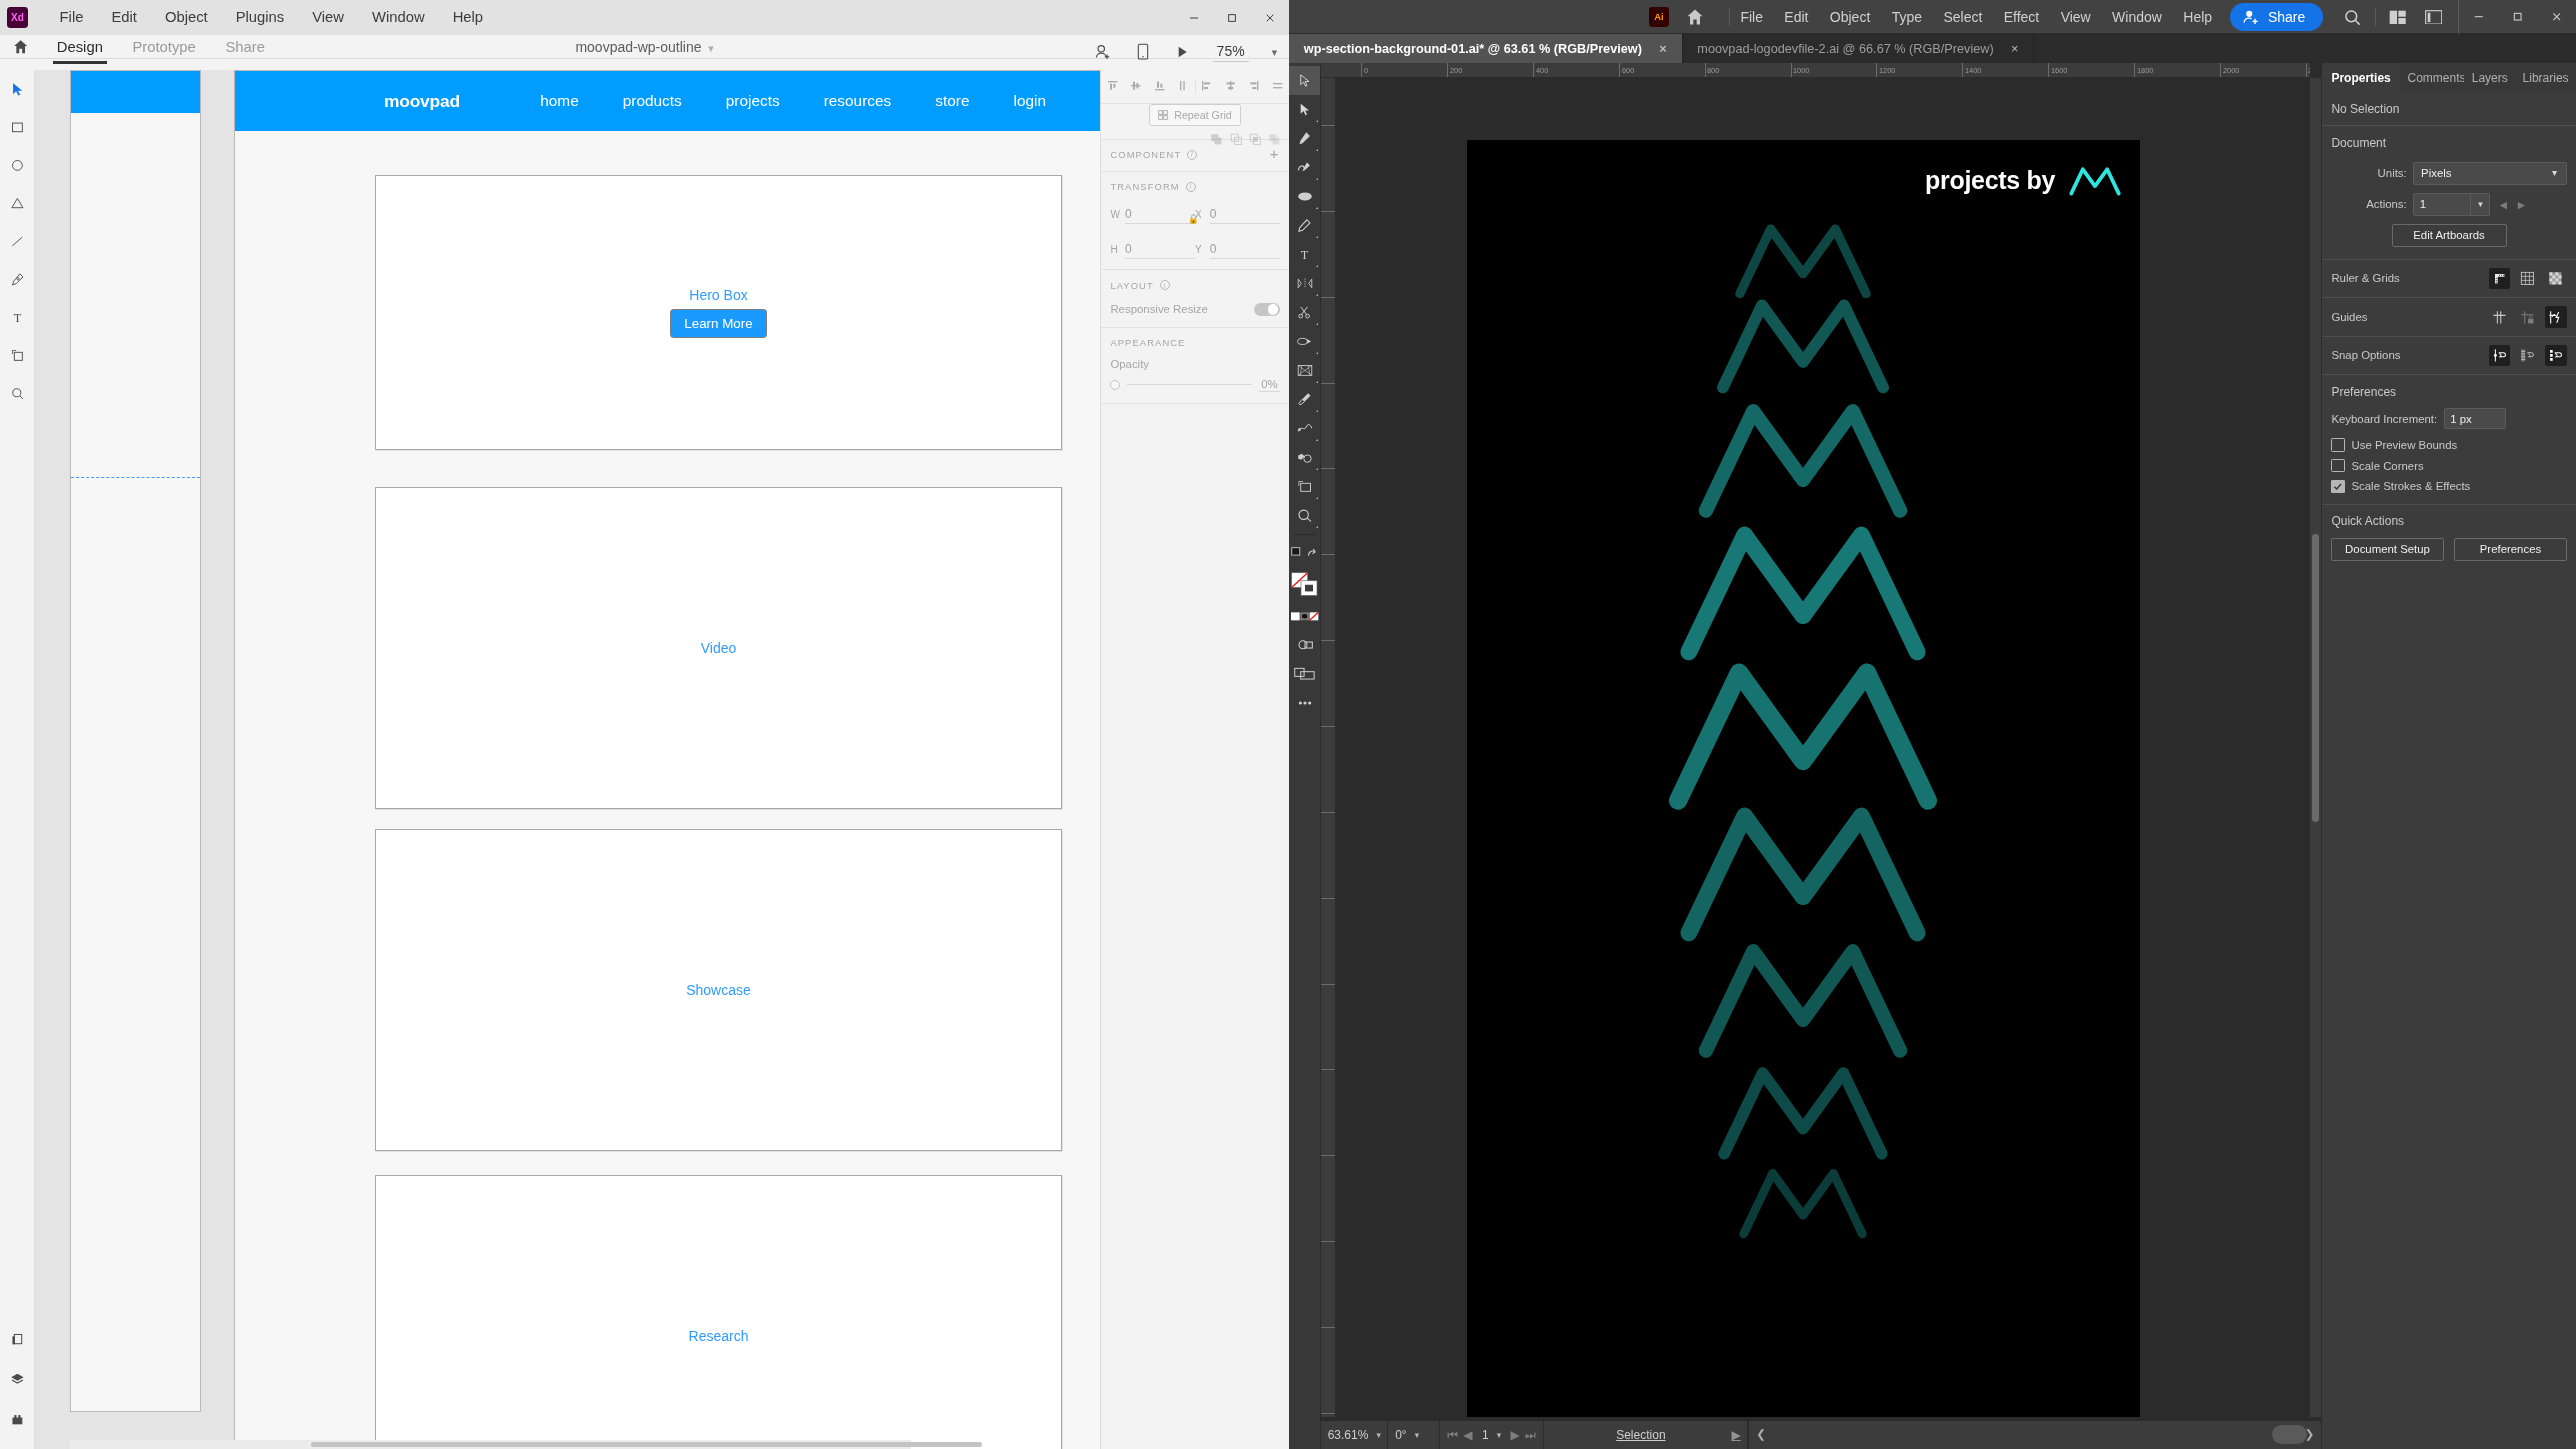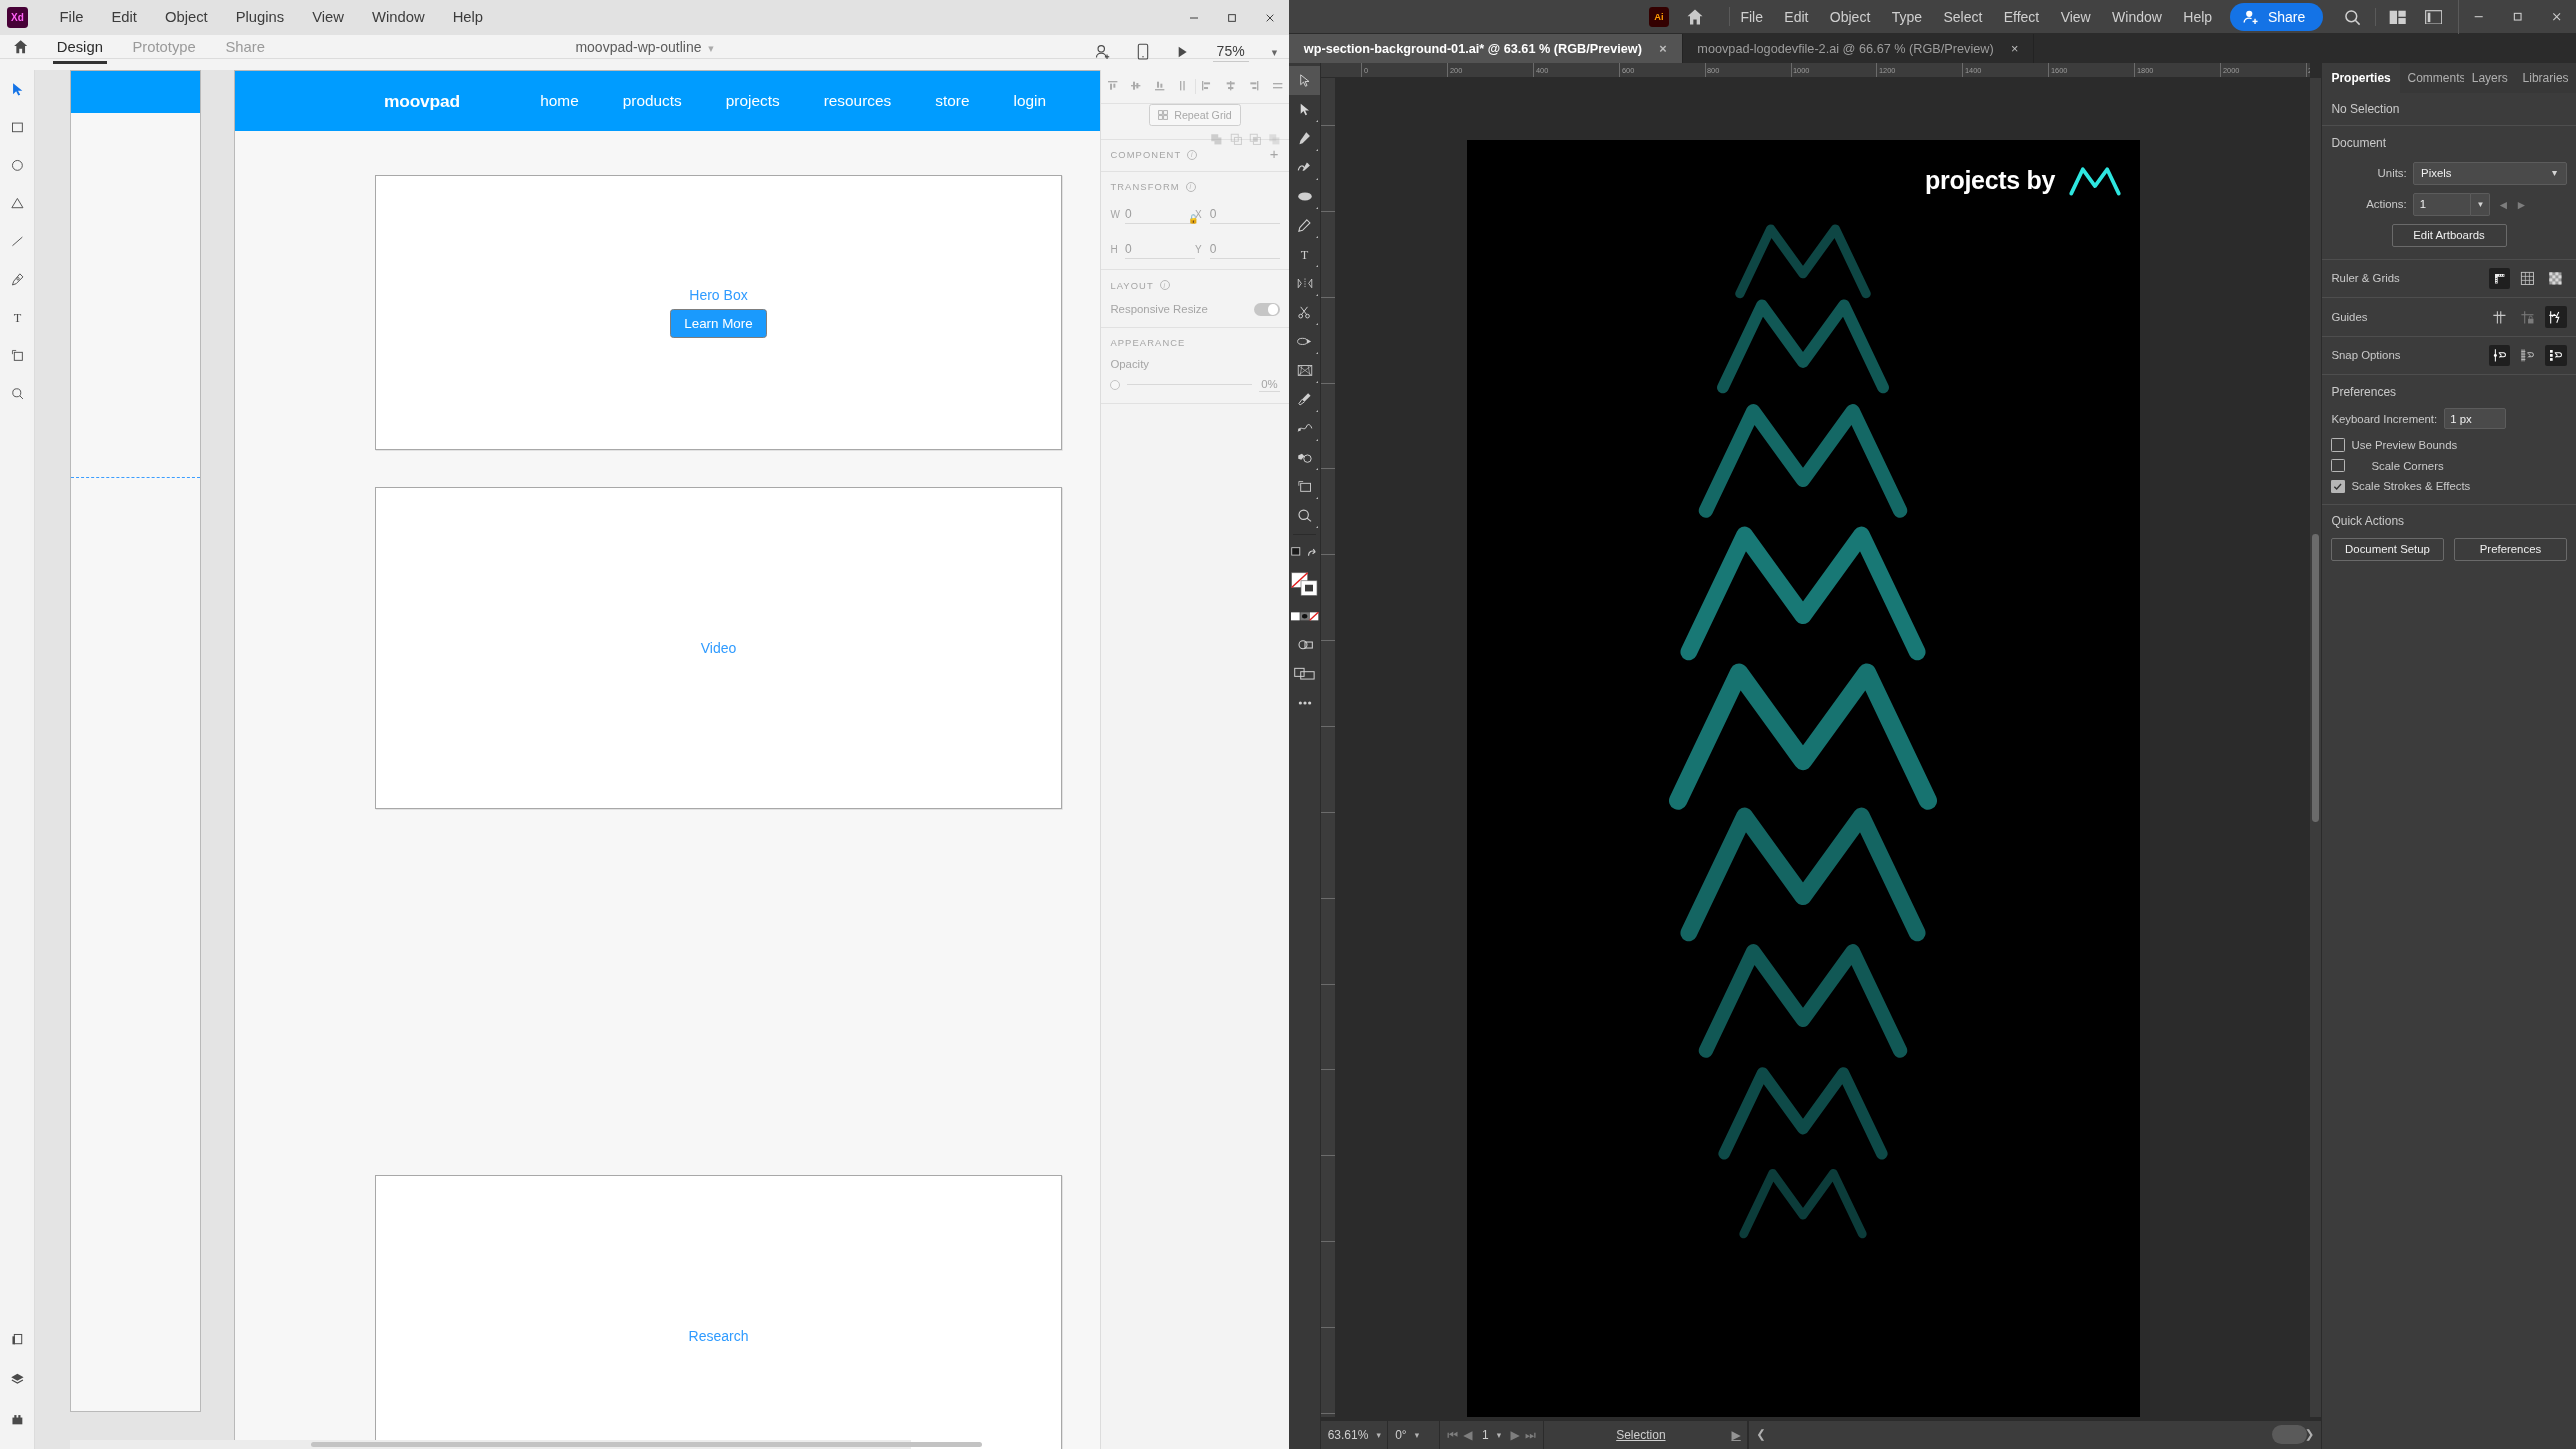--- a/index.html
+++ b/index.html
@@ -316,20 +316,23 @@
 
           <div class="wire-box" style="top:104px;height:275px;">
             <div class="wire-label">Hero Box</div>
             <div class="wire-btn">Learn More</div>
           </div>
 
           <div class="wire-box" style="top:416px;height:322px;">
             <div class="wire-label">Video</div>
           </div>
 
+          <div class="wire-box" style="top:758px;height:322px;">
+            <div class="wire-label">Showcase</div>
+          </div>
 
           <div class="wire-box" style="top:1104px;height:322px;">
             <div class="wire-label">Research</div>
           </div>
         </div>
 
         <div class="xd-hscroll">
             <i></i>
           </div>
       </div>
@@ -969,21 +972,21 @@
             <div style="margin-left:6.7px;width:62px;height:21.5px;background:#4a4a4a;border:0.7px solid #5c5c5c;border-radius:2px;display:flex;align-items:center;padding:0 5.4px;">
               <span style="font-size:11.4px;color:#f0f0f0;">1 px</span>
             </div>
           </div>
           <div style="display:flex;align-items:center;margin-top:8.7px;gap:6.7px;">
             <span style="width:13.4px;height:13.4px;border:0.7px solid #b6b6b6;background:#3c3c3c;border-radius:1.3px;"></span>
             <span style="font-size:11.4px;color:#cacaca;">Use Preview Bounds</span>
           </div>
           <div style="display:flex;align-items:center;margin-top:7.4px;gap:6.7px;">
             <span style="width:13.4px;height:13.4px;border:0.7px solid #b6b6b6;background:#3c3c3c;border-radius:1.3px;"></span>
-            <span style="font-size:11.4px;color:#cacaca;margin-left:20px;">Scale Corners</span>
+            <span style="font-size:11.4px;color:#cacaca;">Scale Corners</span>
           </div>
           <div style="display:flex;align-items:center;margin-top:7.4px;gap:6.7px;">
             <span style="width:13.4px;height:13.4px;background:#b6b6b6;border-radius:1.3px;display:flex;align-items:center;justify-content:center;">
               <svg width="9.4" height="9.4" viewBox="0 0 14 14">
                   <path d="M2 7 L5.5 10.5 L12 3" fill="none" stroke="#333" stroke-width="2"></path>
                 </svg>
             </span>
             <span style="font-size:11.4px;color:#cacaca;">Scale Strokes &amp; Effects</span>
           </div>
         </div>

